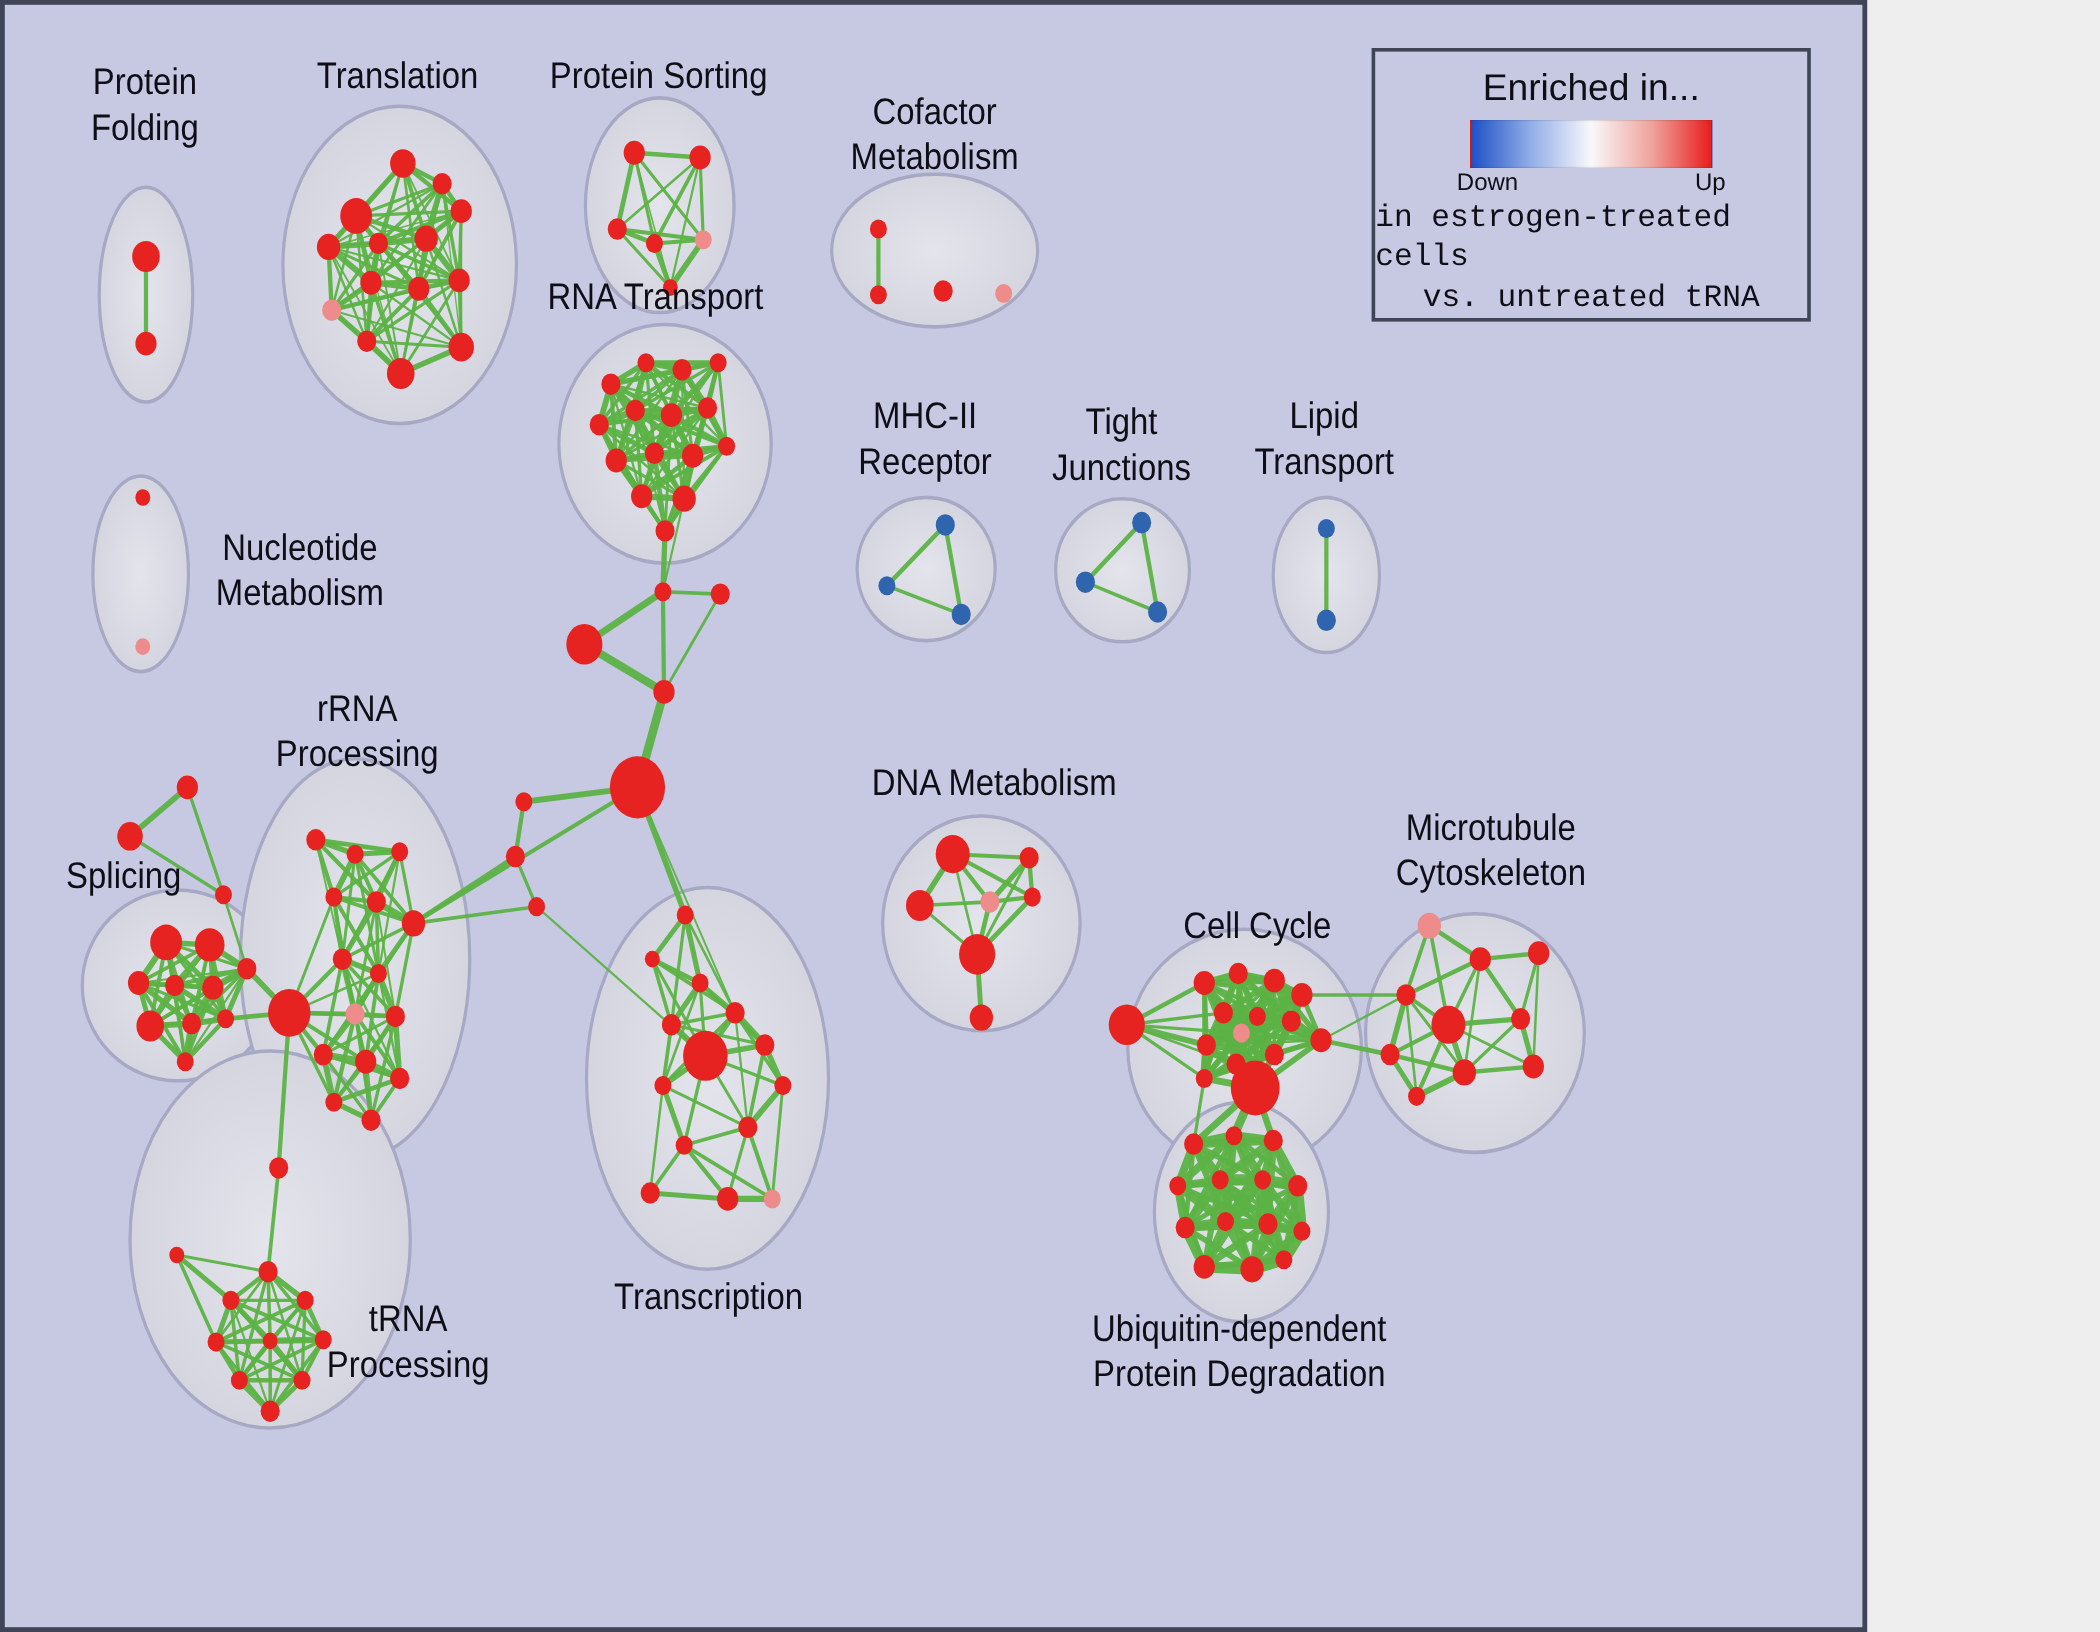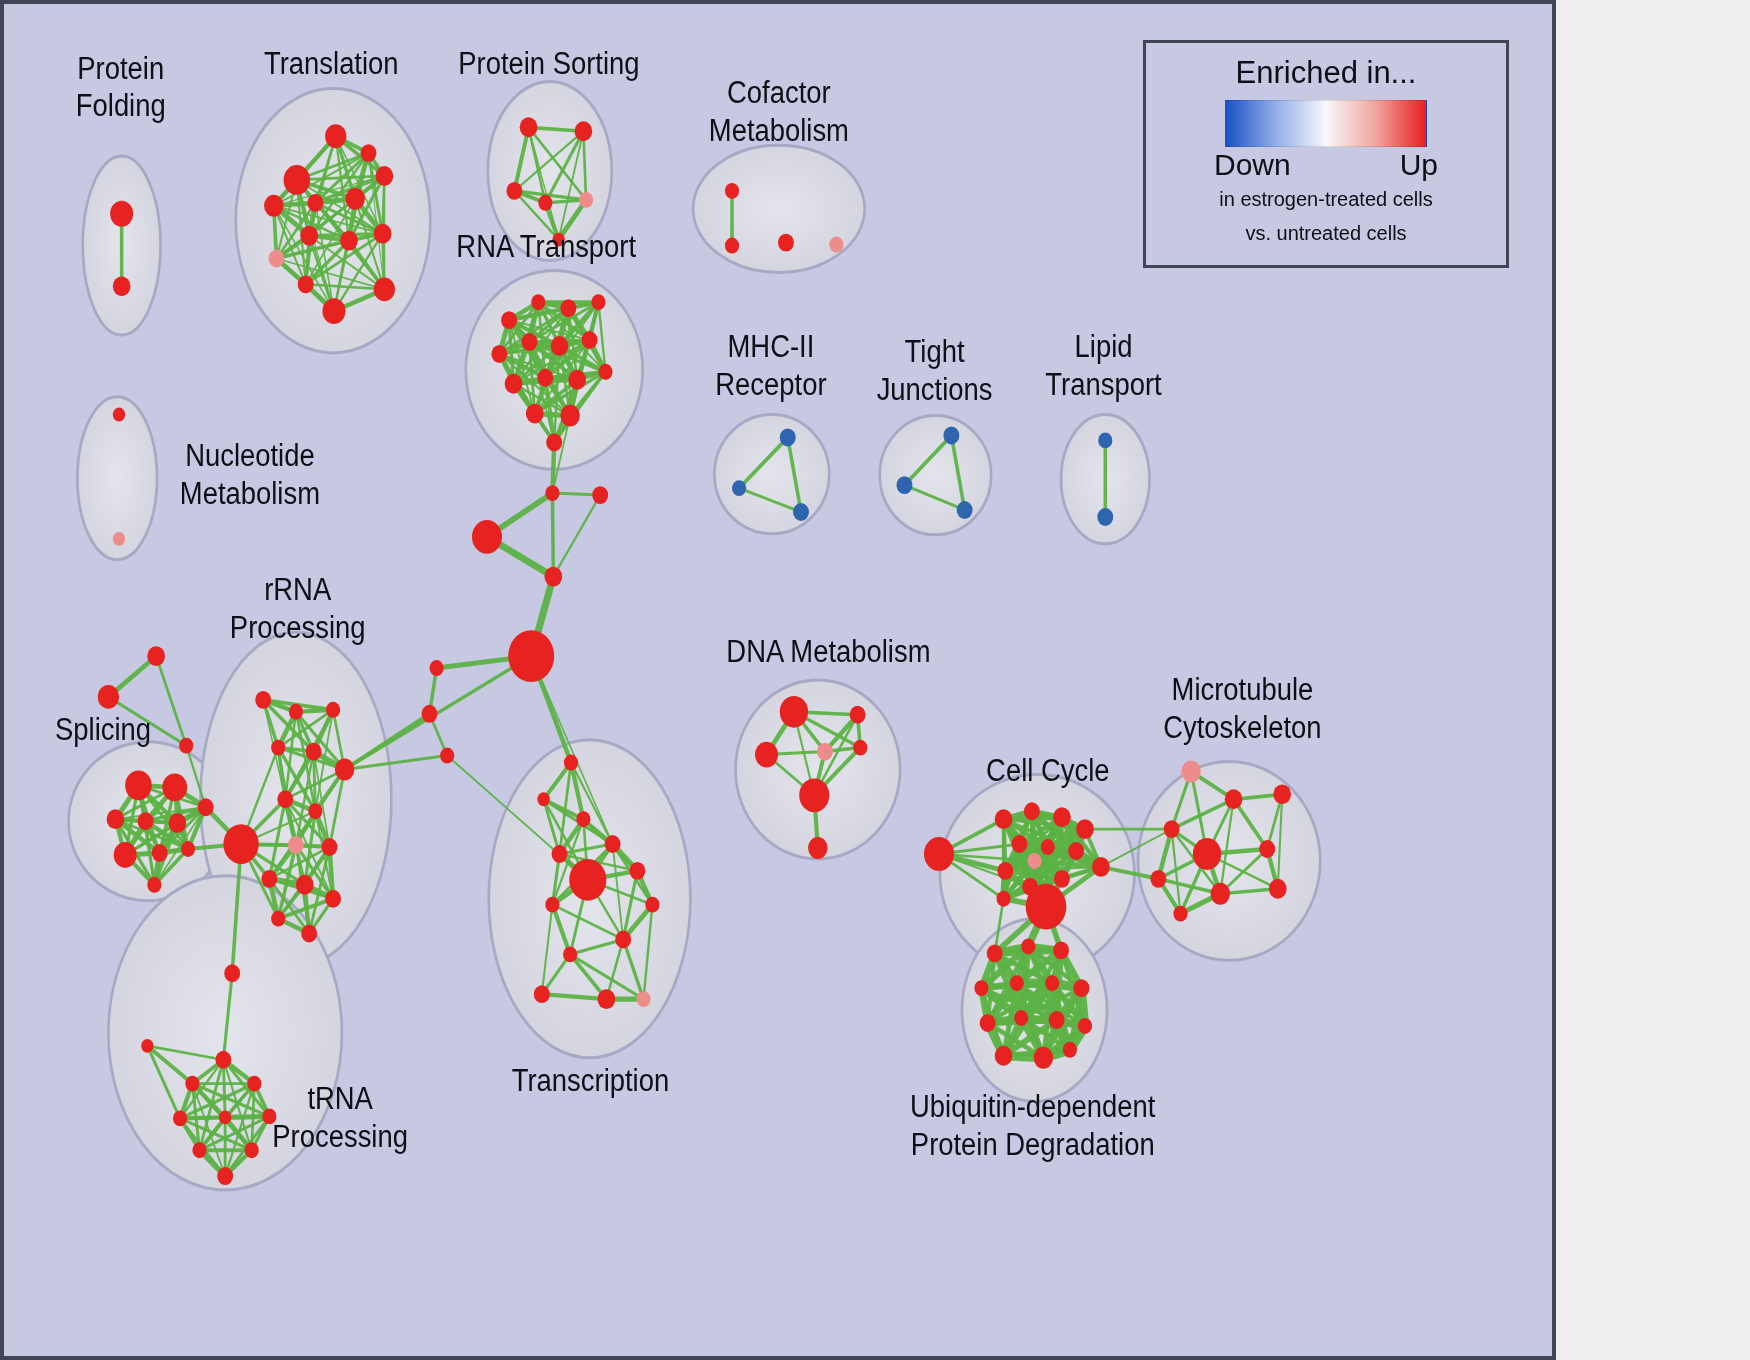--- a/index.html
+++ b/index.html
@@ -21,22 +21,22 @@
   }
   .legend{
     position:absolute;left:1139px;top:36px;width:366px;height:228px;
     box-sizing:border-box;border:3px solid var(--frame,#3f4456);
     background:var(--background,#c7c8e2);
     display:flex;flex-direction:column;align-items:center;
     padding-top:12px;color:var(--label,#0e0e16);z-index:5;
   }
   .legend-title{font-size:31px;}
   .legend-gradient{width:200px;height:45px;margin-top:9px;border:1px solid rgba(0,0,0,0.1);}
-  .legend-scale-labels{width:224px;display:flex;justify-content:space-between;font-size:30px;margin-top:1px;gap:37px;}
-  .legend-sub{font-size:20px;line-height:33px;margin-top:1px;}
+  .legend-scale-labels{width:224px;display:flex;justify-content:space-between;font-size:20px;margin-top:1px;gap:37px;}
+  .legend-sub{font-size:26px;line-height:33px;margin-top:1px;font-family:Liberation Mono, monospace;}
   .legend-sub:first-of-type{margin-top:5px;}
 </style>
 </head>
 <body>
 
 <div id="figure">
 
   <svg id="network-svg" viewBox="0 0 1750 1360" preserveAspectRatio="none">
       <defs>
         <radialGradient id="eg">
@@ -879,16 +879,16 @@
     </svg>
 
   <div class="legend">
     <div class="legend-title">Enriched in...</div>
     <div class="legend-gradient" style="background: linear-gradient(to right, rgb(29, 80, 198) 0%, rgb(147, 174, 232) 25%, rgb(248, 248, 251) 50%, rgb(239, 165, 158) 75%, rgb(232, 30, 30) 100%);"></div>
     <div class="legend-scale-labels">
       <span>Down</span>
       <span>Up</span>
     </div>
     <div class="legend-sub">in estrogen-treated cells</div>
-    <div class="legend-sub">vs. untreated cells</div>
+    <div class="legend-sub">vs. untreated tRNA</div>
   </div>
 
 </div>
 
 </body></html>

